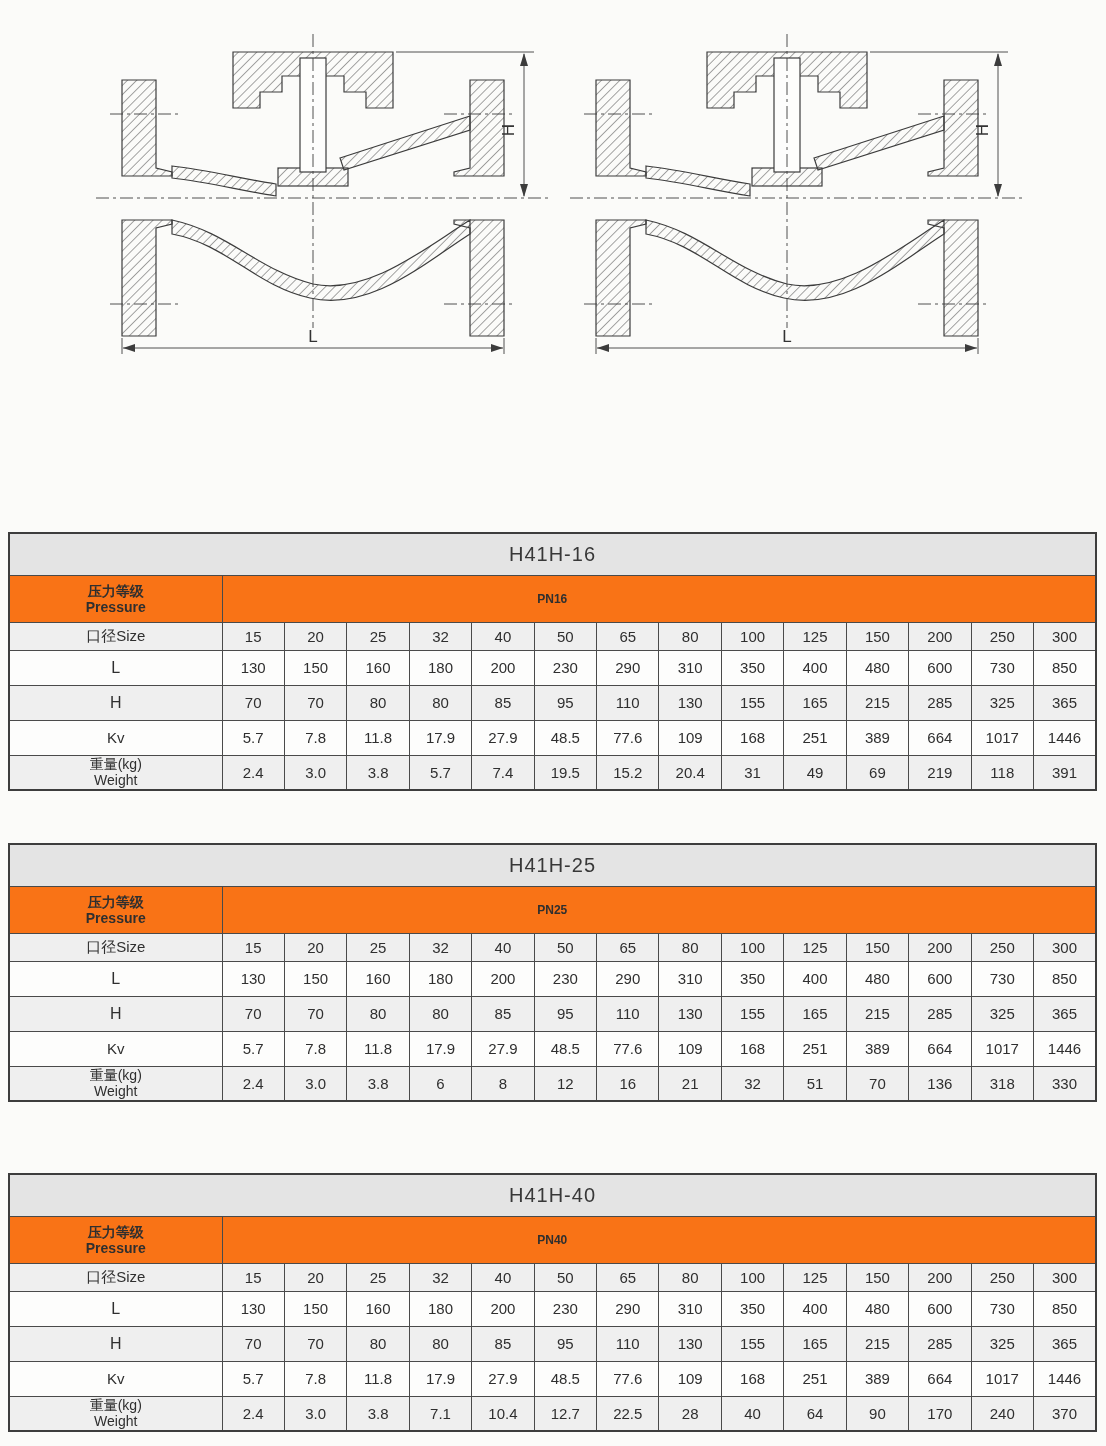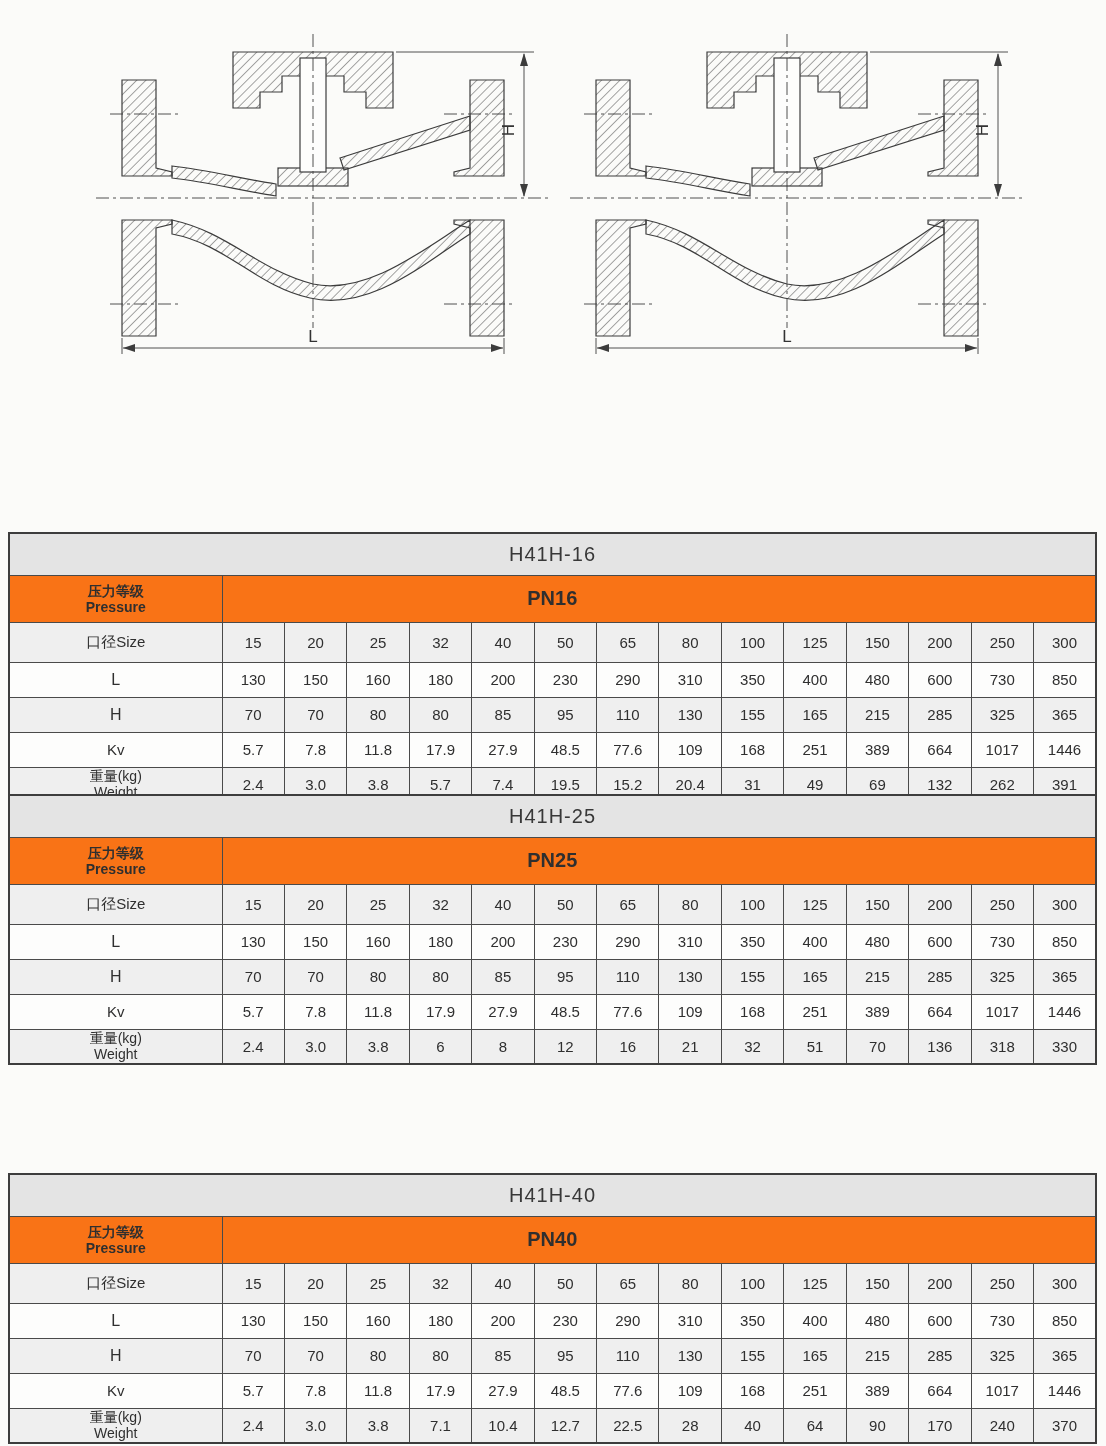--- a/index.html
+++ b/index.html
@@ -20,40 +20,40 @@
   .drawing.right { left:562px; }
 
   
   .spec {
     position:absolute; left:8px; width:1089px;
     border-collapse:collapse;
     table-layout:fixed;
     background:#fdfdfc;
   }
   .spec.t1 { top:532px; }
-  .spec.t2 { top:794px;padding-left:11px; }
+  .spec.t2 { top:843px;padding-left:11px; }
   .spec.t3 { top:1173px; }
 
   .spec td {
     border:1px solid #4a4a4a;
     text-align:center; vertical-align:middle;
     font-size:15px; color:#2f2f2f;
     overflow:hidden; white-space:nowrap;
   }
   .spec { border:2px solid #3d3d3d; }
   .col-label { width:213px; }
 
   .r-title td {
     height:42px; background:#e4e4e4;
     font-size:20px; font-weight:normal; color:#383838;
     letter-spacing:1px;
   }
   .r-press td { height:47px; background:#f97316;font-weight:bold; }
-  .r-press .pn { padding-right:213px; font-size:20px; }
-  .r-size td { height:40px; }
+  .r-press .pn { padding-right:213px; font-size:12px; }
+  .r-size td { height:28px; }
   .r-l td, .r-h td, .r-kv td, .r-wt td { height:35px; }
   .shade td { background:#efefef; }
   .plain td { background:#fdfdfc; }
 
   .lab { font-size:15px; }
   .lab .cn, .lab .en { display:block; line-height:16px; font-size:14px; }
   .r-l .lab, .r-h .lab { font-size:16px; }
 </style>
 </head>
 <body>
@@ -212,22 +212,22 @@
         <td>3.0</td>
         <td>3.8</td>
         <td>5.7</td>
         <td>7.4</td>
         <td>19.5</td>
         <td>15.2</td>
         <td>20.4</td>
         <td>31</td>
         <td>49</td>
         <td>69</td>
-        <td>132</td>
-        <td>262</td>
+        <td>219</td>
+        <td>118</td>
         <td>391</td>
       </tr>
   </tbody>
 </table>
 
 <table class="spec t2">
   <colgroup>
       <col class="col-label">
       <col span="14">
     </colgroup>

